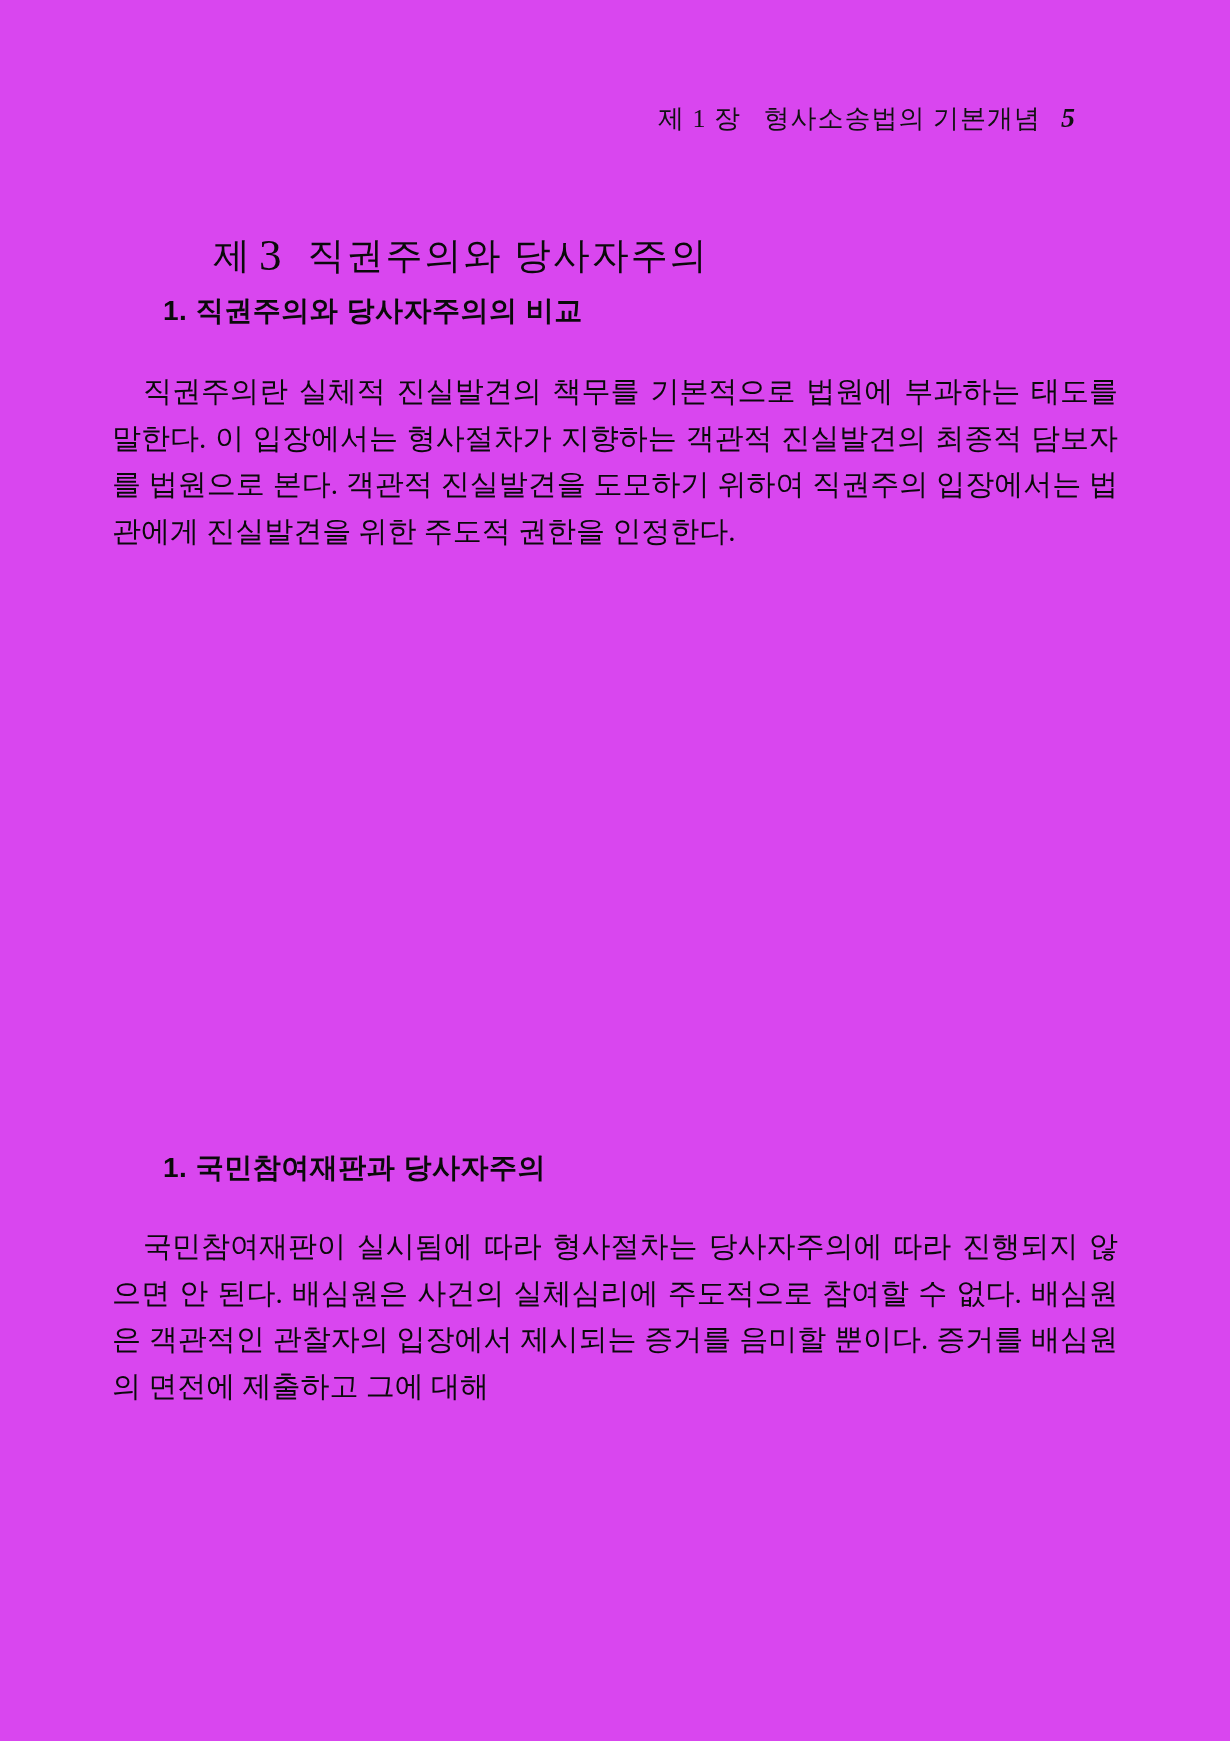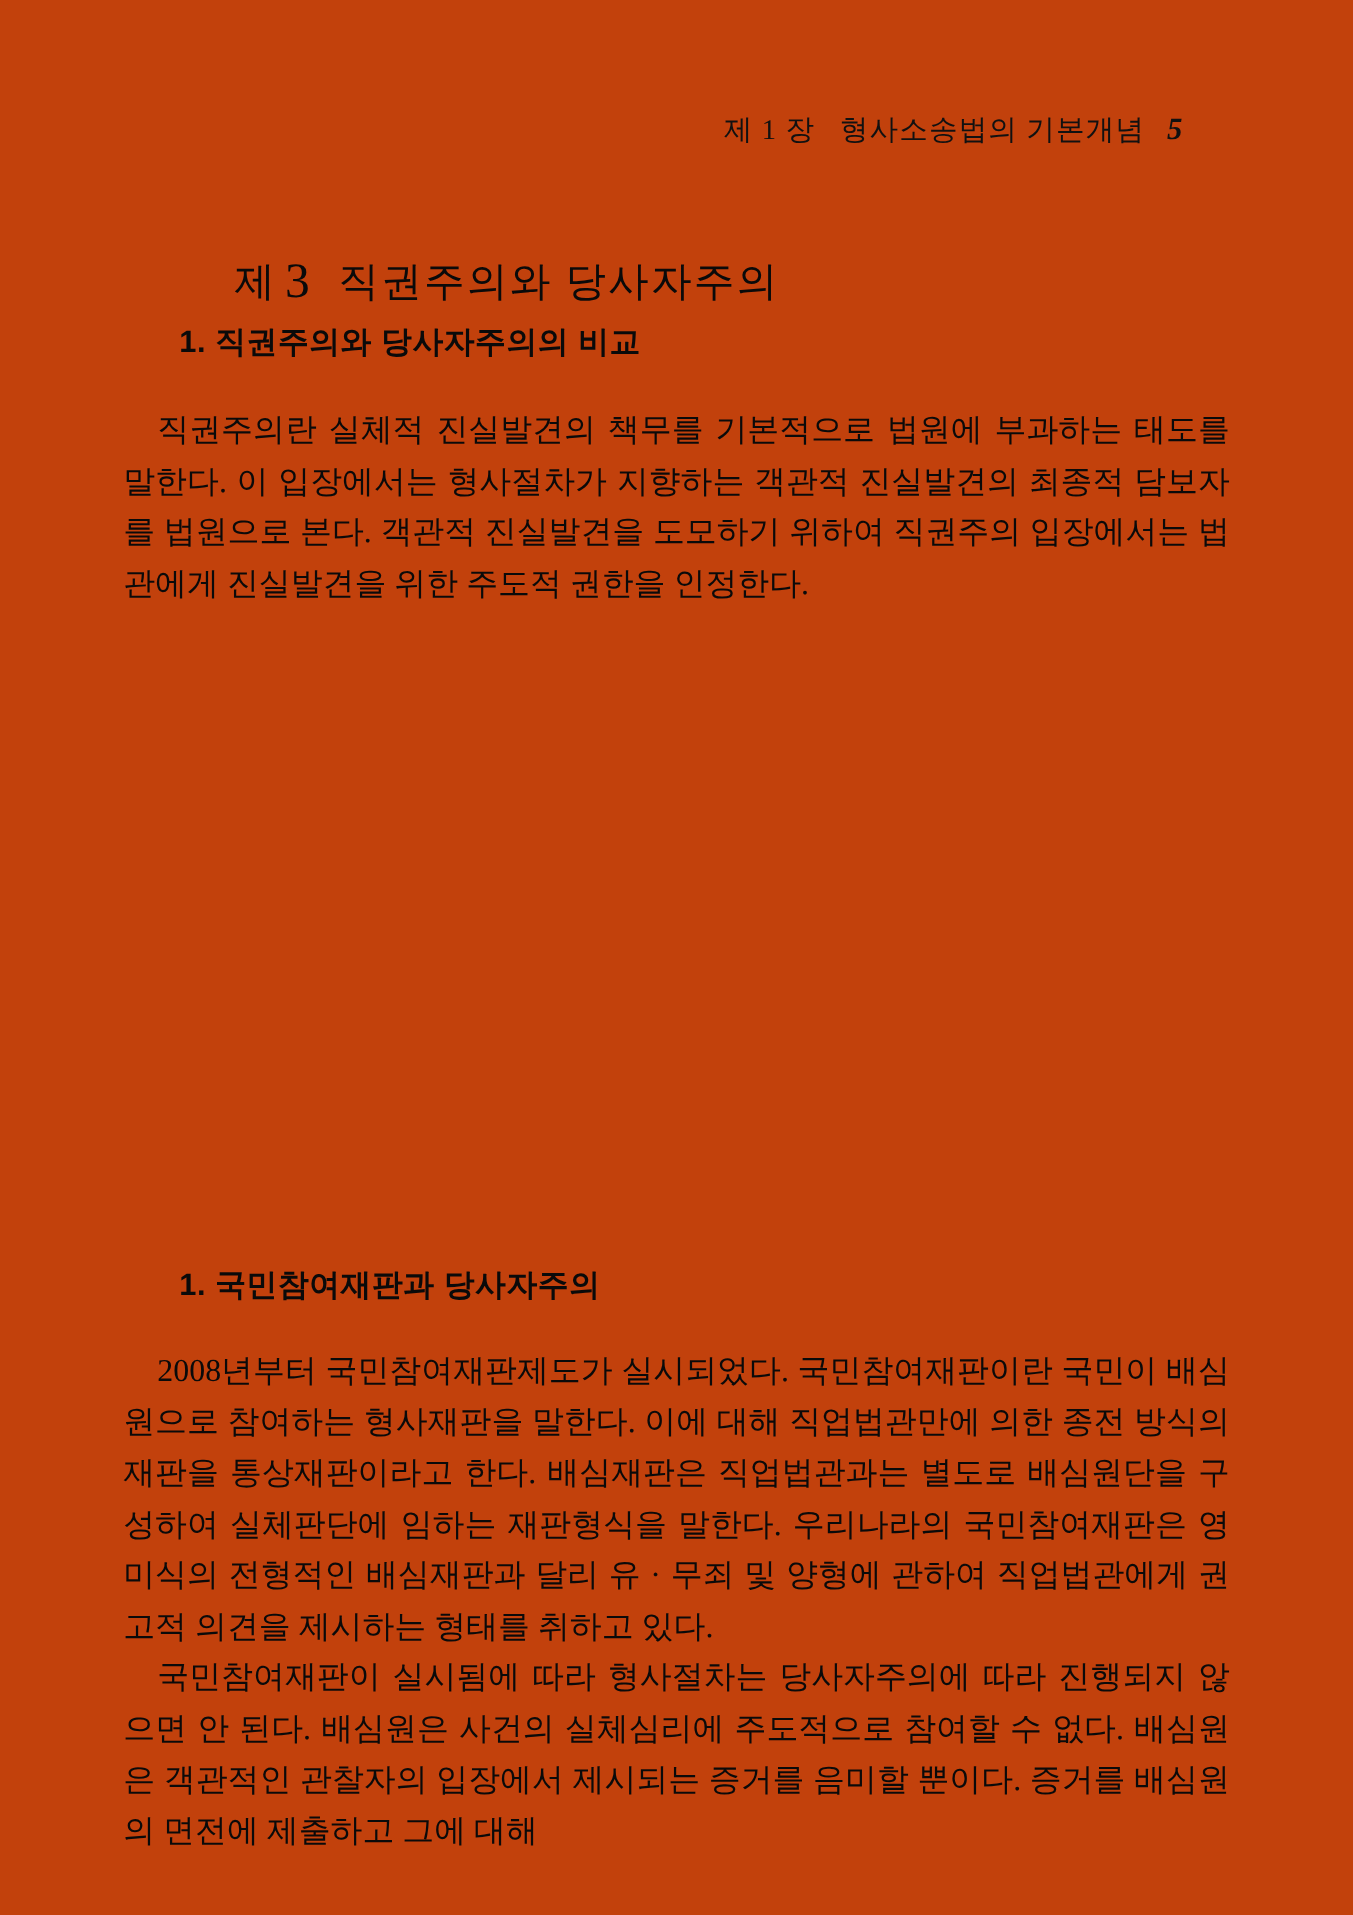--- a/index.html
+++ b/index.html
@@ -4,21 +4,21 @@
 <style>
   html, body {
     margin: 0;
     padding: 0;
     background: #ffffff;
   }
   .page {
     position: relative;
     width: 1230px;
     height: 1741px;
-    background: #c2410c;
+    background: #d946ef;
     color: #000000;
     font-family: "Liberation Serif", serif;
     overflow: hidden;
   }
   
   .runhead {
     position: absolute;
     top: 70px;
     right: 155px;
     font-size: 26px;
@@ -104,17 +104,16 @@
 
   <h2 class="subheading h-1">1. 직권주의와 당사자주의의 비교</h2>
 
   <div class="bodytext b-1">
       <p>직권주의란 실체적 진실발견의 책무를 기본적으로 법원에 부과하는 태도를 말한다. 이 입장에서는 형사절차가 지향하는 객관적 진실발견의 최종적 담보자를 법원으로 본다. 객관적 진실발견을 도모하기 위하여 직권주의 입장에서는 법관에게 진실발견을 위한 주도적 권한을 인정한다.</p>
     </div>
 
   <h2 class="subheading h-2">1. 국민참여재판과 당사자주의</h2>
 
   <div class="bodytext b-2">
-      <p>2008년부터 국민참여재판제도가 실시되었다. 국민참여재판이란 국민이 배심원으로 참여하는 형사재판을 말한다. 이에 대해 직업법관만에 의한 종전 방식의 재판을 통상재판이라고 한다. 배심재판은 직업법관과는 별도로 배심원단을 구성하여 실체판단에 임하는 재판형식을 말한다. 우리나라의 국민참여재판은 영미식의 전형적인 배심재판과 달리 유 · 무죄 및 양형에 관하여 직업법관에게 권고적 의견을 제시하는 형태를 취하고 있다.</p>
       <p>국민참여재판이 실시됨에 따라 형사절차는 당사자주의에 따라 진행되지 않으면 안 된다. 배심원은 사건의 실체심리에 주도적으로 참여할 수 없다. 배심원은 객관적인 관찰자의 입장에서 제시되는 증거를 음미할 뿐이다. 증거를 배심원의 면전에 제출하고 그에 대해</p>
     </div>
 
 </div>
 
 </body></html>

